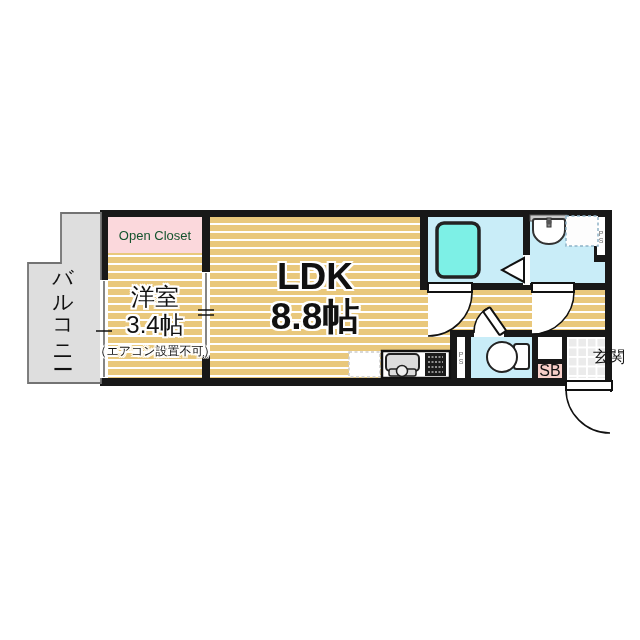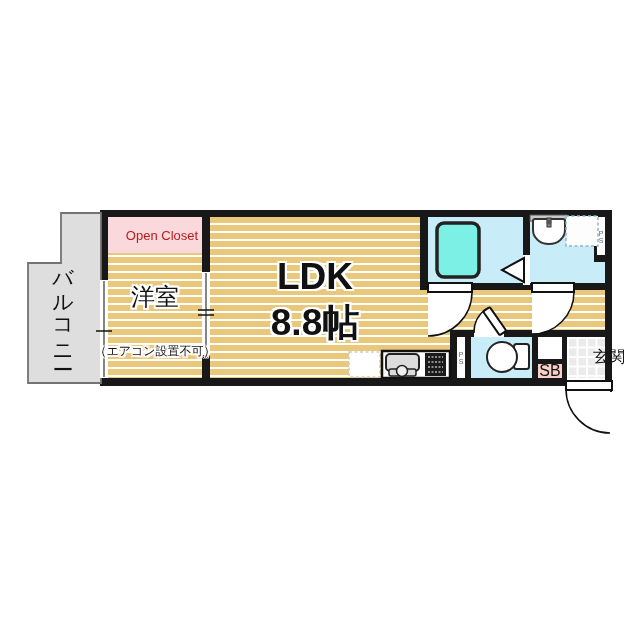--- a/index.html
+++ b/index.html
@@ -140,27 +140,28 @@
 
     <g>
       <path d="M610,389 L566,389 A44,44 0 0 0 610,433 Z" fill="#ffffff"></path>
       <path d="M566,389 A44,44 0 0 0 610,433" fill="none" stroke="#111" stroke-width="1.5"></path>
       <rect x="566" y="381" width="46" height="9" fill="#ffffff" stroke="#111" stroke-width="2"></rect>
     </g>
   </svg>
 
   <div class="lbl vtext" style="left:63px;top:307px;font-size:21px;letter-spacing:2px;">バルコニー</div>
 
-  <div class="lbl" style="left:162px;top:235px;font-size:13px;color:#b91c1c;">Open Closet</div>
+  <div class="lbl" style="left:155px;top:235px;font-size:13px;color:#14532d;">Open Closet</div>
 
   <div class="lbl halo" style="left:155px;top:297px;font-size:24px;">洋室</div>
+  <div class="lbl halo" style="left:155px;top:325px;font-size:24px;">3.4帖</div>
   <div class="lbl halo" style="left:155px;top:351px;font-size:12px;">（エアコン設置不可）</div>
 
   <div class="lbl halo" style="left:315px;top:277px;font-size:37px;font-weight:600;text-align:center;">LDK</div>
-  <div class="lbl halo" style="left:315px;top:317px;font-size:37px;font-weight:600;margin-top:6px;">8.8帖</div>
+  <div class="lbl halo" style="left:315px;top:317px;font-size:37px;font-weight:600;">8.8帖</div>
 
   <div class="lbl" style="left:609px;top:357px;font-size:16px;">玄関</div>
 
   <div class="lbl" style="left:550px;top:371px;font-size:16px;">SB</div>
 
   <div class="lbl vtext-up" style="left:601px;top:237px;font-size:7px;color:#666;">PS</div>
 
   <div class="lbl vtext-up" style="left:461px;top:358px;font-size:7px;color:#666;">PS</div>
 
 </div>

